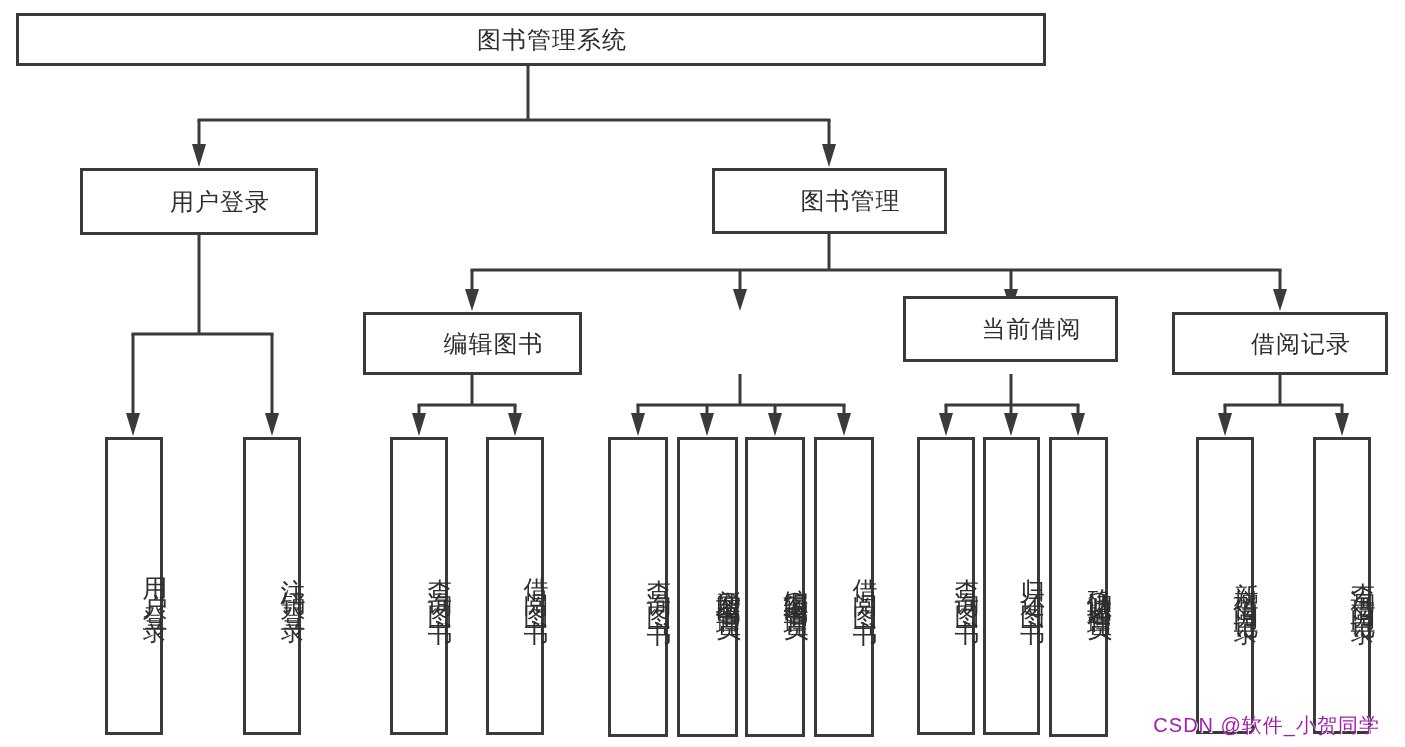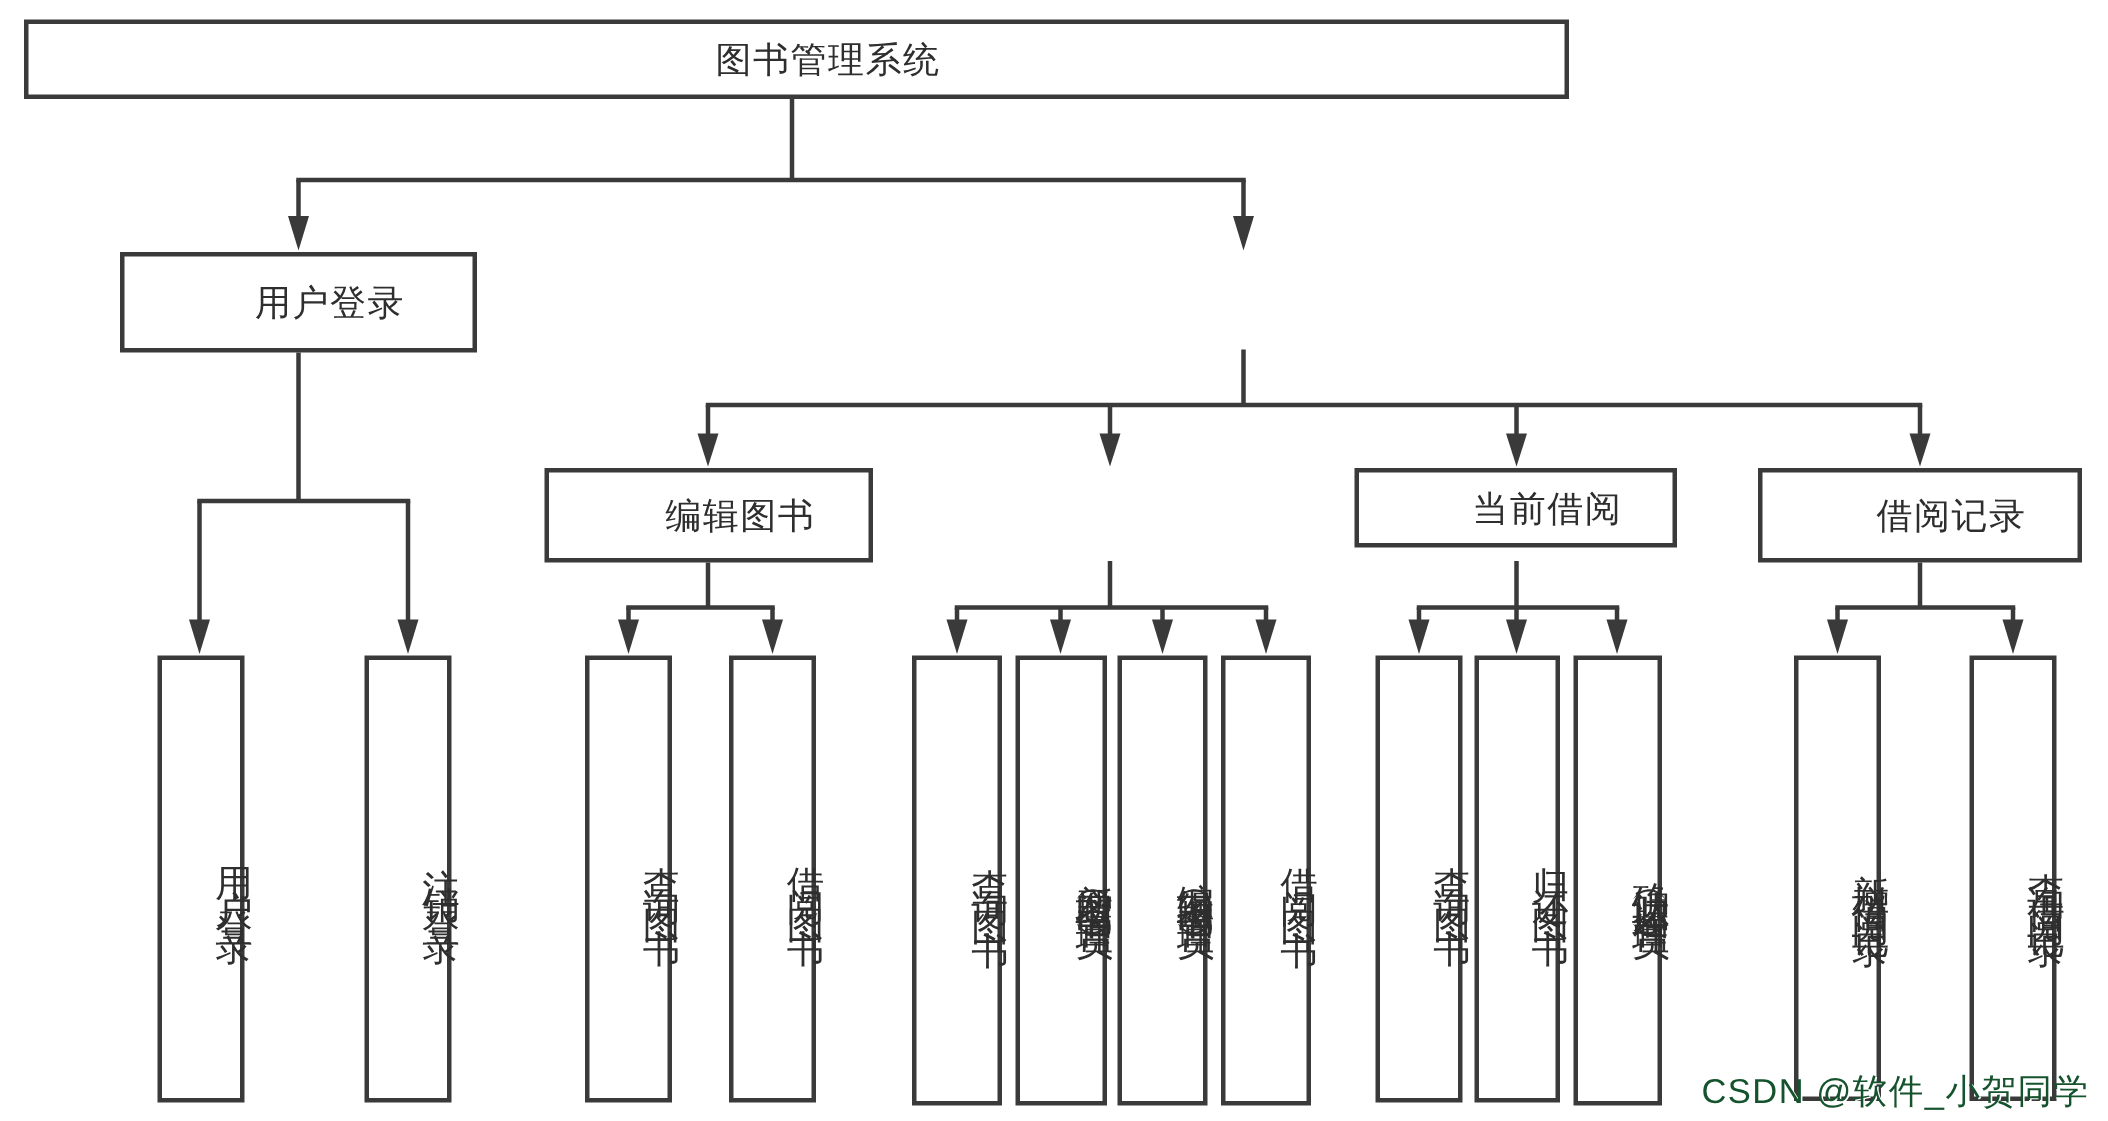--- a/index.html
+++ b/index.html
@@ -23,24 +23,24 @@
   }
   .h{font-size:24px;letter-spacing:1px;}
   .v .vtext{
     writing-mode:vertical-rl;
     font-size:25px;
     line-height:1;
     color:#2e2e2e;
   }
   .watermark{
     position:absolute;
-    right:12px;top:712px;
-    font-size:23px;
+    right:25px;top:712px;
+    font-size:20px;
     letter-spacing:1px;
-    color:#14532d;
+    color:#a21caf;
     text-shadow:1px 1px 0 #ffffff;
     z-index:10;
     white-space:nowrap;
   }
 </style>
 </head>
 <body>
 
 <div class="canvas">
 
@@ -113,23 +113,24 @@
       <polygon points="1071,413 1085,413 1078,436"></polygon>
 
       <polygon points="1218,413 1232,413 1225,436"></polygon>
       <polygon points="1335,413 1349,413 1342,436"></polygon>
     </g>
   </svg>
 
   <div class="node h" style="left:16px;top:13px;width:1030px;height:53px">图书管理系统</div>
 
   <div class="node h" style="left:80px;top:168px;width:238px;height:67px">用户登录</div>
+  <div class="node h" style="left:712px;top:168px;width:235px;height:66px">图书管理</div>
 
   <div class="node h" style="left:363px;top:312px;width:219px;height:63px">编辑图书</div>
-  <div class="node h" style="left:903px;top:312px;width:215px;height:53px">当前借阅</div>
+  <div class="node h" style="left:903px;top:296px;width:215px;height:66px">当前借阅</div>
   <div class="node h" style="left:1172px;top:312px;width:216px;height:63px">借阅记录</div>
 
   <div class="node v" style="left:105px;top:437px;width:58px;height:298px">
     <span class="vtext" style="letter-spacing: 14px;">用户登录</span>
   </div>
   <div class="node v" style="left:243px;top:437px;width:58px;height:298px">
     <span class="vtext" style="letter-spacing: 14px;">注销登录</span>
   </div>
 
   <div class="node v" style="left:390px;top:437px;width:58px;height:298px">

